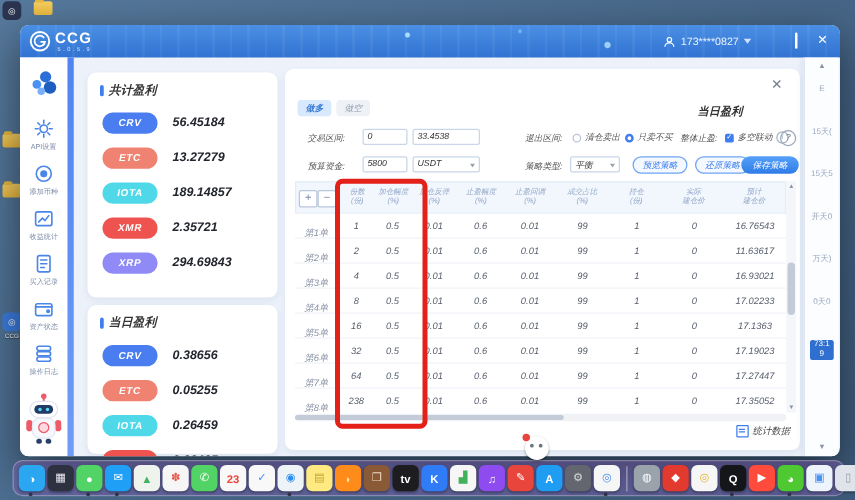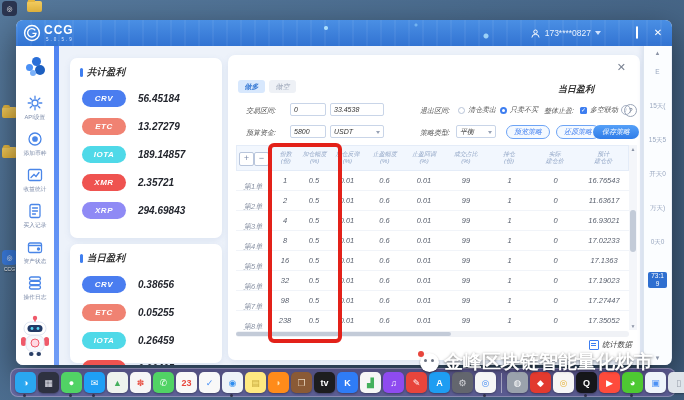--- a/index.html
+++ b/index.html
@@ -425,21 +425,21 @@
             <span class="td " style="width:38px">0.01</span>
             <span class="td " style="width:37px">0.6</span>
             <span class="td " style="width:42px">0.01</span>
             <span class="td " style="width:42px">99</span>
             <span class="td " style="width:45px">1</span>
             <span class="td " style="width:47px">0</span>
             <span class="td " style="width:50px">17.19023</span>
           </div>
           <div class="tr">
             <span class="td rowlab" style="width:34px">第7单</span>
-            <span class="td " style="width:30px">98</span>
+            <span class="td " style="width:30px">64</span>
             <span class="td " style="width:28px">0.5</span>
             <span class="td " style="width:38px">0.01</span>
             <span class="td " style="width:37px">0.6</span>
             <span class="td " style="width:42px">0.01</span>
             <span class="td " style="width:42px">99</span>
             <span class="td " style="width:45px">1</span>
             <span class="td " style="width:47px">0</span>
             <span class="td " style="width:50px">17.27447</span>
           </div>
           <div class="tr">
@@ -486,21 +486,20 @@
     </div>
   </div>
 
 
   <div id="wmark">
     <span class="bubble">
         <span class="red"></span>
         <i style="left:4px;"></i>
         <i style="left:11px;"></i>
       </span>
-    <span class="wtxt">金峰区块链智能量化炒市</span>
   </div>
 
   <div id="dock">
       <span class="dock-ico" style="background:#2aa7f0;color:#ffffff">◑<span class="rdot2"></span></span>
       <span class="dock-ico" style="background:#2e3140;color:#e8e8f0">▦</span>
       <span class="dock-ico" style="background:#51d365;color:#ffffff">●<span class="rdot2"></span></span>
       <span class="dock-ico" style="background:#1f9ff5;color:#ffffff">✉<span class="rdot2"></span></span>
       <span class="dock-ico" style="background:#eef3ee;color:#43b05c">▲</span>
       <span class="dock-ico" style="background:#f6f6f6;color:#e8564a">✽</span>
       <span class="dock-ico" style="background:#51d365;color:#ffffff">✆</span>

